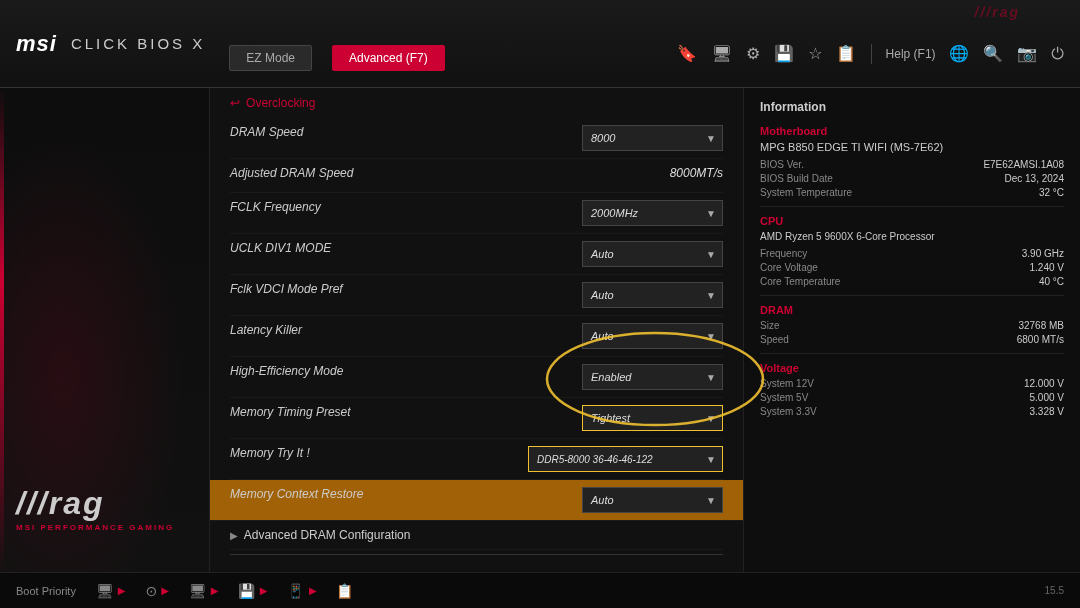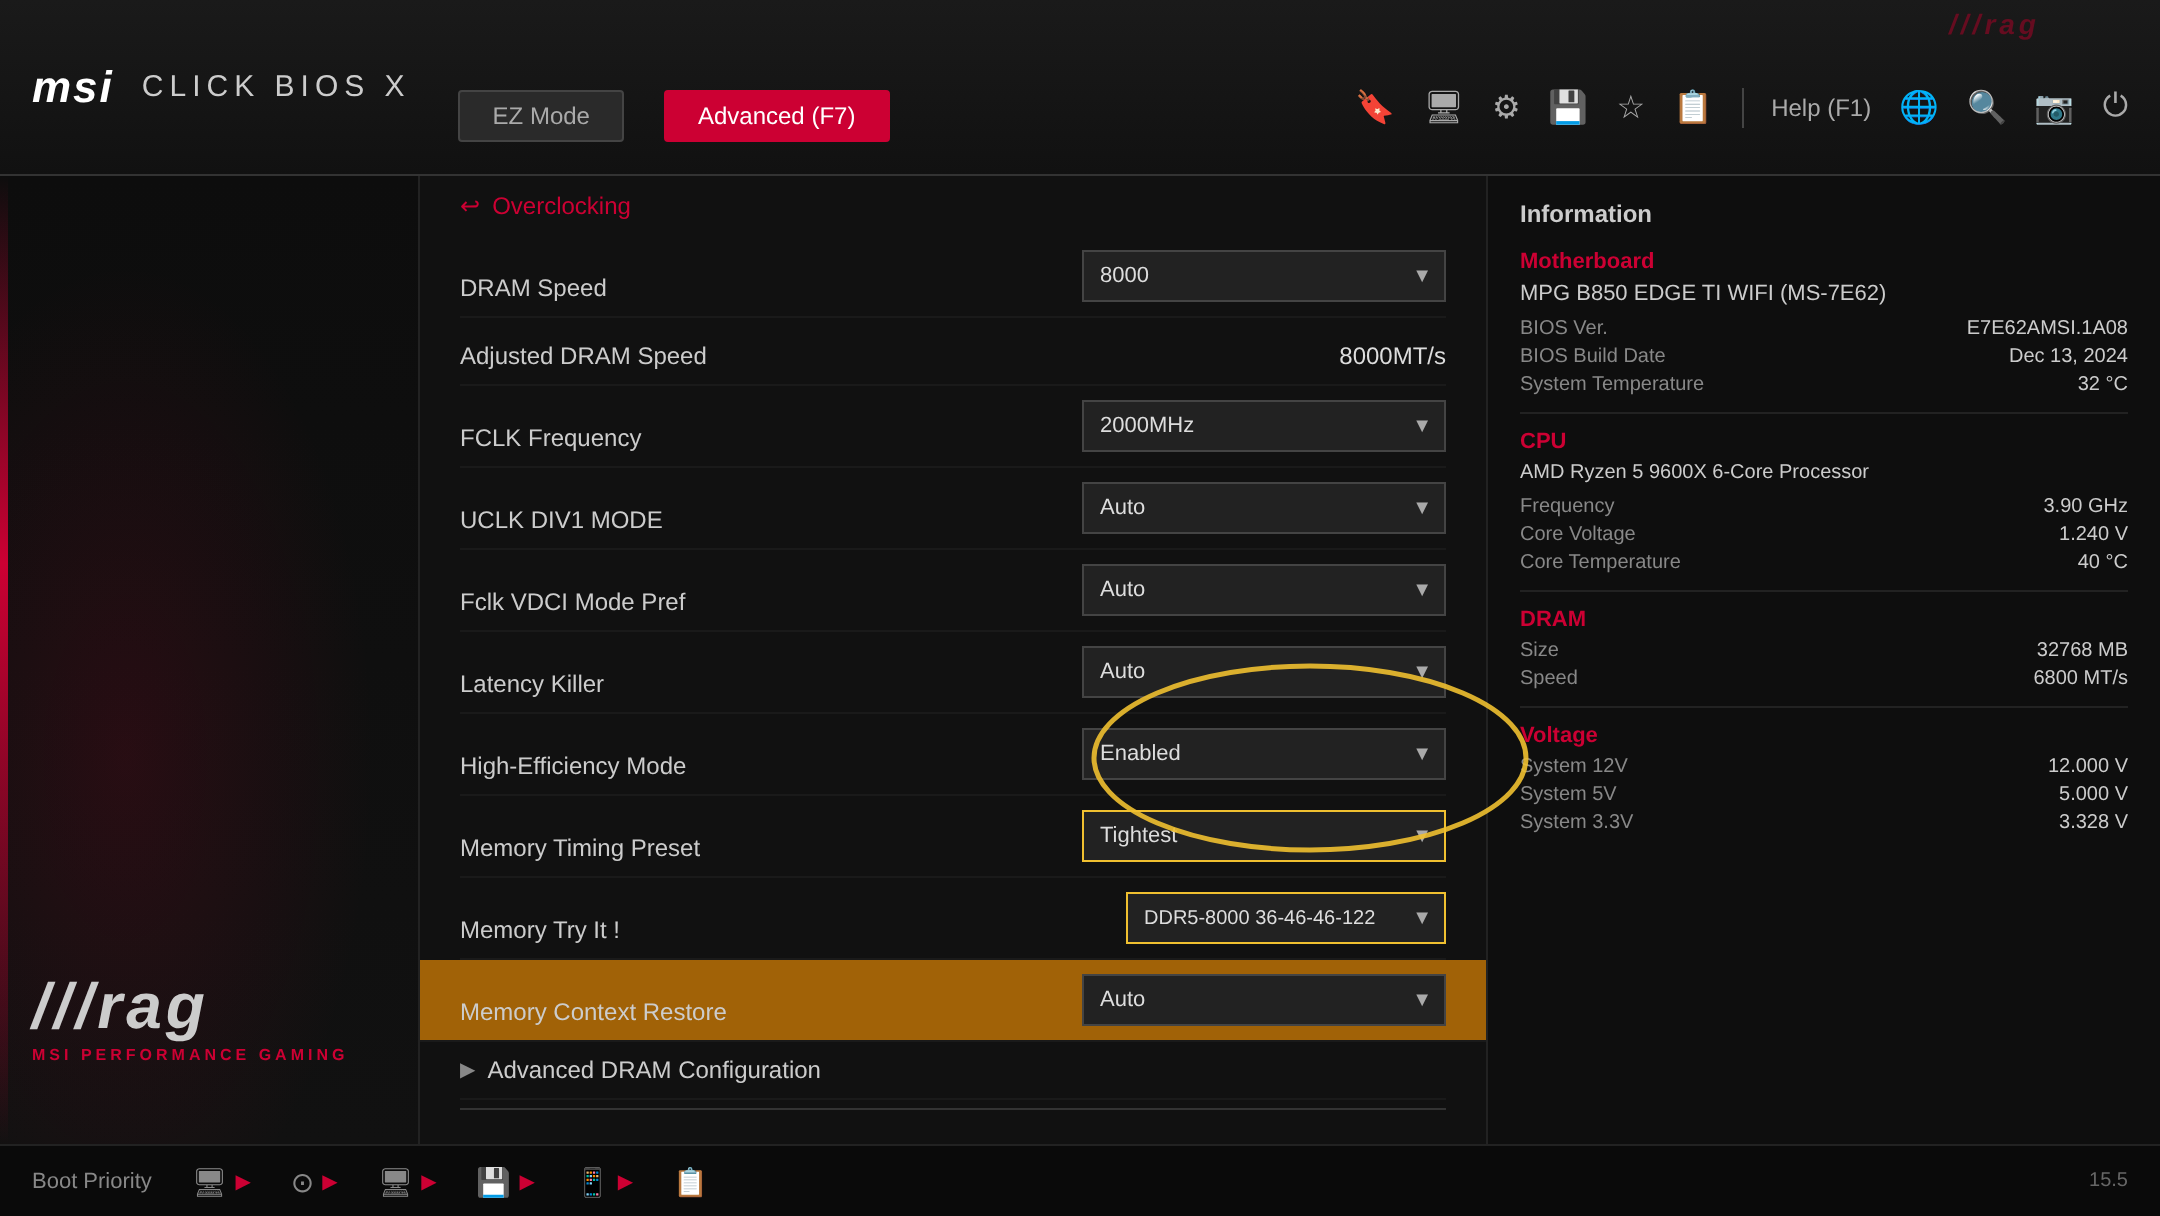--- a/index.html
+++ b/index.html
@@ -163,24 +163,25 @@
       color: #cc0033;
       font-size: 12px;
     }
 
     
     .settings-container {
       padding: 0 20px;
     }
     .setting-row {
       display: flex;
-      align-items: flex-end;
+      align-items: flex-start;
       padding: 7px 0;
       border-bottom: 1px solid #1a1a1a;
       min-height: 34px;
+      font-style: italic;
     }
     .setting-row.highlighted {
       background: #a16207;
       margin: 0 -20px;
       padding: 7px 20px;
     }
     .setting-label {
       flex: 1;
       font-size: 12px;
       color: #ccc;
@@ -189,21 +190,21 @@
       display: flex;
       align-items: center;
       gap: 4px;
     }
     .dropdown {
       background: #222;
       border: 1px solid #444;
       color: #ddd;
       font-size: 12px;
       padding: 3px 24px 3px 8px;
-      width: 182px;
+      width: 141px;
       height: 26px;
       position: relative;
       display: flex;
       align-items: center;
       cursor: pointer;
     }
     .dropdown-arrow {
       position: absolute;
       right: 6px;
       color: #aaa;
@@ -461,21 +462,21 @@
           <div class="dropdown" style="border-color: #f0c030;">
             <span class="dropdown-text">Tightest</span>
             <span class="dropdown-arrow">▼</span>
           </div>
         </div>
       </div>
 
       <div class="setting-row row-circled">
         <span class="setting-label">Memory Try It !</span>
         <div class="setting-value">
-          <div class="dropdown" style="border-color: #f0c030; width: 160px;">
+          <div class="dropdown" style="border-color: #f0c030; width: 195px;">
             <span class="dropdown-text" style="font-size:10px;">DDR5-8000 36-46-46-122</span>
             <span class="dropdown-arrow">▼</span>
           </div>
         </div>
       </div>
 
       <div class="setting-row highlighted">
         <span class="setting-label">Memory Context Restore</span>
         <div class="setting-value">
           <div class="dropdown">

